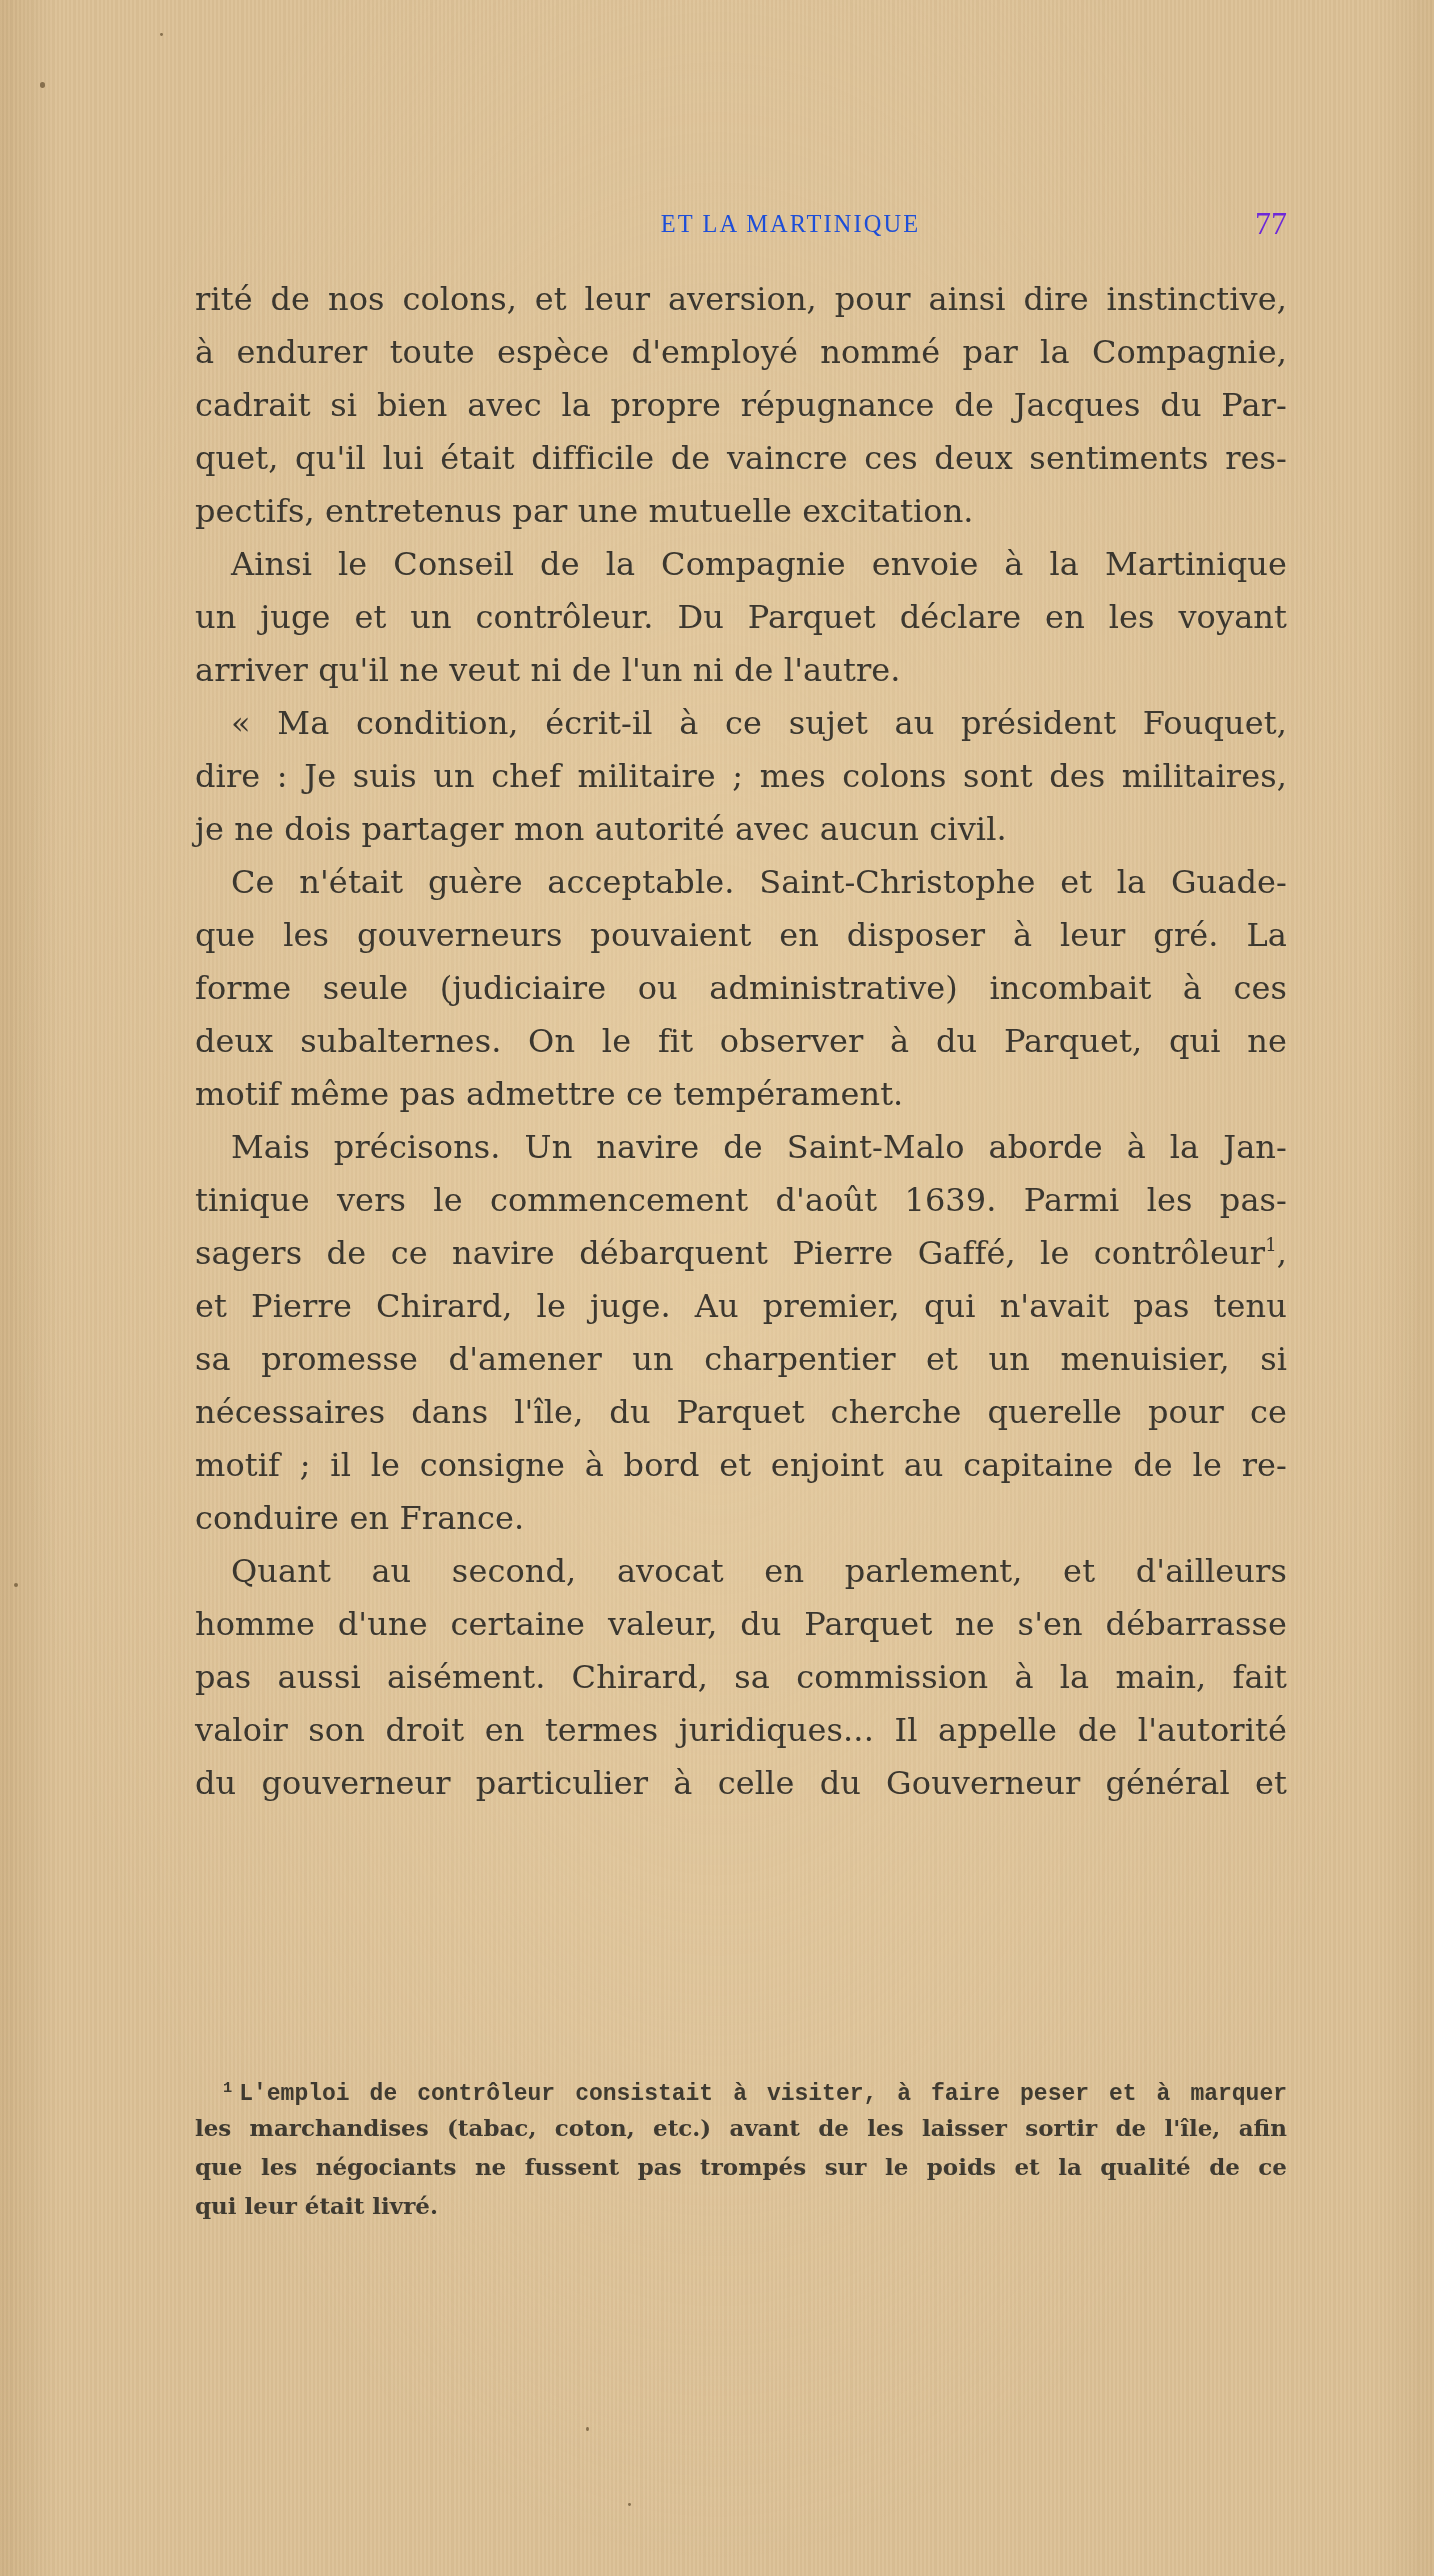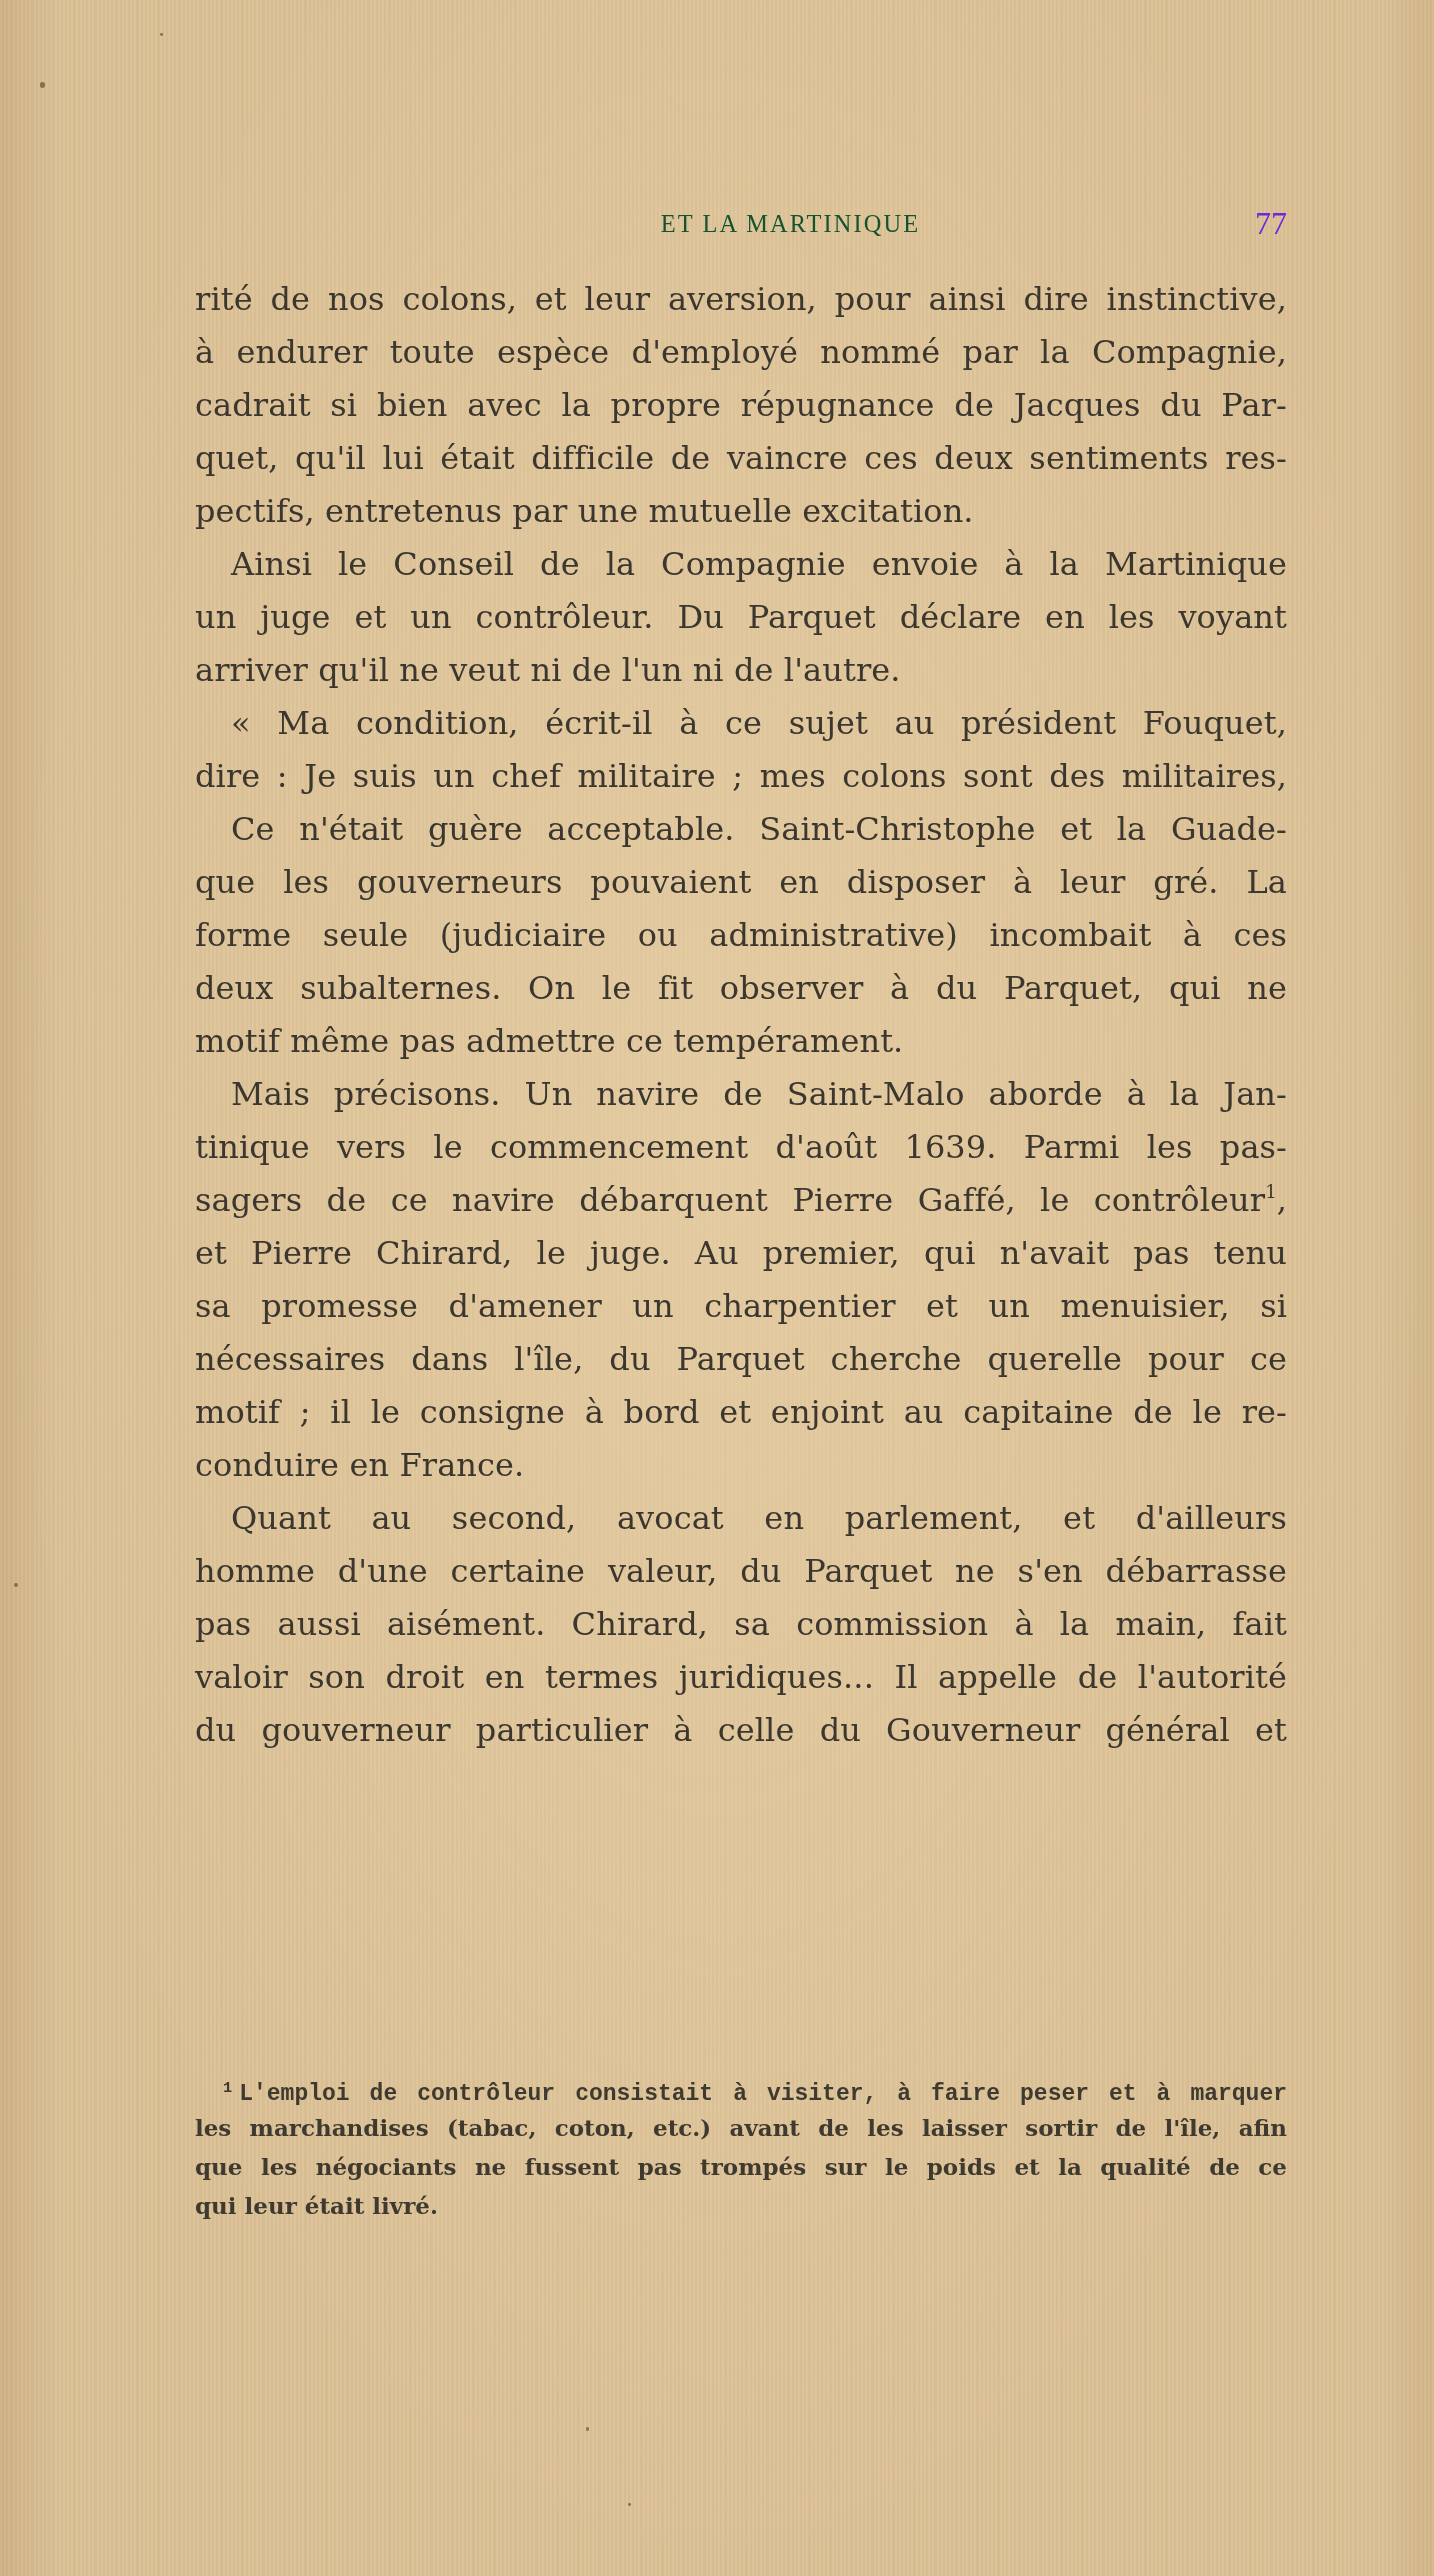--- a/index.html
+++ b/index.html
@@ -33,21 +33,21 @@
       height: 39px;
     }
     .running-title {
       position: absolute;
       left: 8px; right: 0;
       text-align: center;
       font-family: "Liberation Serif", serif;
       font-size: 24.4px;
       letter-spacing: 2.1px;
       line-height: 39px;
-      color: #14532d;
+      color: #1d4ed8;
       padding-left: 91px;
       box-sizing: border-box;
     }
     .page-number {
       position: absolute;
       right: 0;
       top: 0;
       font-family: "Liberation Serif", serif;
       font-size: 32px;
       line-height: 39px;
@@ -127,20 +127,21 @@
     <span class="line">cadrait si bien avec la propre répugnance de Jacques du Par-</span>
     <span class="line">quet, qu'il lui était difficile de vaincre ces deux sentiments res-</span>
     <span class="line last">pectifs, entretenus par une mutuelle excitation.</span>
 
     <span class="line indent">Ainsi le Conseil de la Compagnie envoie à la Martinique</span>
     <span class="line">un juge et un contrôleur. Du Parquet déclare en les voyant</span>
     <span class="line last">arriver qu'il ne veut ni de l'un ni de l'autre.</span>
 
     <span class="line indent">« Ma condition, écrit-il à ce sujet au président Fouquet,</span>
     <span class="line">dire : Je suis un chef militaire ; mes colons sont des militaires,</span>
+    <span class="line last">je ne dois partager mon autorité avec aucun civil.</span>
 
     <span class="line indent">Ce n'était guère acceptable. Saint-Christophe et la Guade-</span>
     <span class="line">que les gouverneurs pouvaient en disposer à leur gré. La</span>
     <span class="line">forme seule (judiciaire ou administrative) incombait à ces</span>
     <span class="line">deux subalternes. On le fit observer à du Parquet, qui ne</span>
     <span class="line last">motif même pas admettre ce tempérament.</span>
 
     <span class="line indent">Mais précisons. Un navire de Saint-Malo aborde à la Jan-</span>
     <span class="line">tinique vers le commencement d'août 1639. Parmi les pas-</span>
     <span class="line"><span>sagers de ce navire débarquent Pierre Gaffé, le contrôleur</span><sup class="fnref">1</sup><span>,</span></span>

